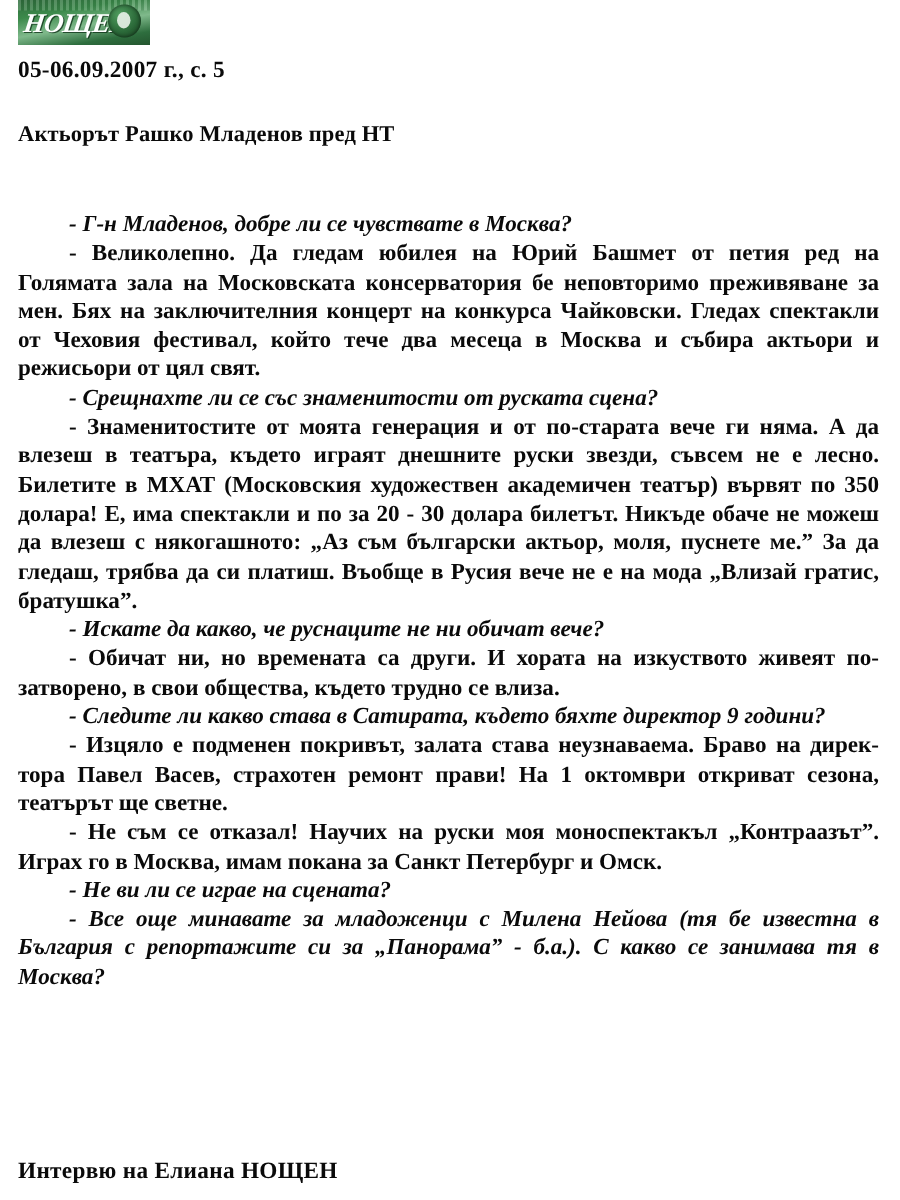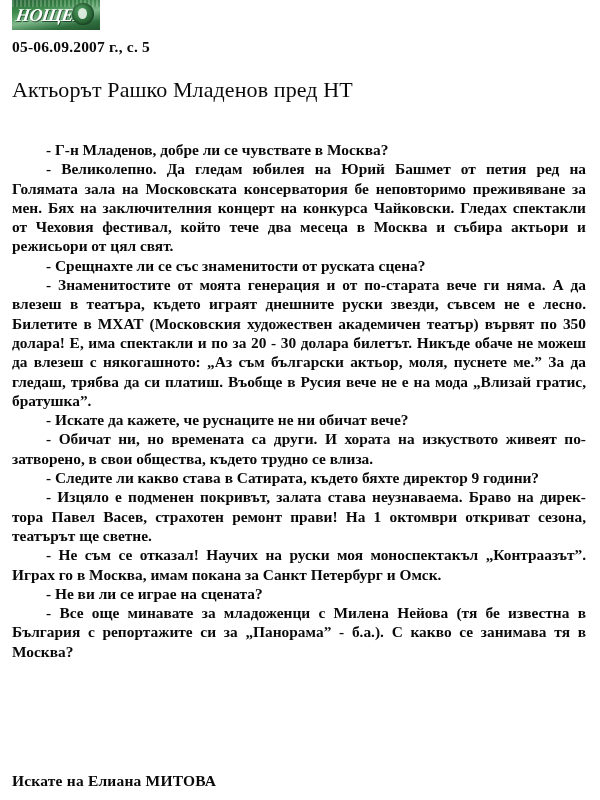--- a/index.html
+++ b/index.html
@@ -87,22 +87,22 @@
   .issue-line {
     font-weight: bold;
     font-size: 15.5px;
     line-height: 18px;
     margin: 6px 0 0 0;
     letter-spacing: .2px;
   }
 
   
   .kicker {
-    font-weight: normal;
-    font-size: 22px;
+    font-weight: bold;
+    font-size: 15px;
     line-height: 20px;
     margin: 24px 0 0 0;
     letter-spacing: .1px;
   }
   .headline {
     font-weight: bold;
     font-style: italic;
     font-size: 19px;
     line-height: 22px;
     margin: 22px 0 0 0;
@@ -116,20 +116,21 @@
   .qa {
     font-size: 15.4px;
     line-height: 19.3px;
     text-align: justify;
     text-indent: 34px;
     margin: 0;
     hyphens: manual;
   }
   .qa.q {
     font-weight: bold;
+    font-style: italic;
   }
   .qa.a {
     font-weight: bold;
     font-style: normal;
   }
 
   .byline {
     position: absolute;
     left: 12px;
     bottom: 10px;
@@ -154,24 +155,24 @@
   <div class="issue-line">05-06.09.2007 г., с. 5</div>
 
   <div class="kicker">Актьорът Рашко Младенов пред НТ</div>
 
 
   <div class="article">
       <p class="qa q">- Г-н Младенов, добре ли се чувствате в Москва?</p>
       <p class="qa a">- Великолепно. Да гледам юбилея на Юрий Башмет от петия ред на Голямата зала на Московската консерватория бе неповторимо преживяване за мен. Бях на заключителния концерт на конкурса Чайковски. Гледах спектакли от Чеховия фестивал, който тече два месеца в Москва и събира актьори и режисьори от цял свят.</p>
       <p class="qa q">- Срещнахте ли се със знаменитости от руската сцена?</p>
       <p class="qa a">- Знаменитостите от моята генерация и от по-старата вече ги няма. А да влезеш в театъра, където играят днешните руски звезди, съвсем не е лесно. Билетите в МХАТ (Московския художествен академичен театър) вървят по 350 долара! Е, има спектакли и по за 20 - 30 долара билетът. Никъде обаче не можеш да влезеш с някогашното: „Аз съм български актьор, моля, пуснете ме.” За да гледаш, трябва да си платиш. Въобще в Русия вече не е на мода „Влизай гратис, братушка”.</p>
-      <p class="qa q">- Искате да кажете, че руснаците не ни обичат вече?</p>
+      <p class="qa q">- Искате да какво, че руснаците не ни обичат вече?</p>
       <p class="qa a">- Обичат ни, но времената са други. И хората на изкуството живеят по-затворено, в свои общества, където трудно се влиза.</p>
       <p class="qa q">- Следите ли какво става в Сатирата, където бяхте директор 9 години?</p>
       <p class="qa a">- Изцяло е подменен покривът, залата става неузнаваема. Браво на дирек-тора Павел Васев, страхотен ремонт прави! На 1 октомври откриват сезона, театърът ще светне.</p>
       <p class="qa a">- Не съм се отказал! Научих на руски моя моноспектакъл „Контраазът”. Играх го в Москва, имам покана за Санкт Петербург и Омск.</p>
       <p class="qa q">- Не ви ли се играе на сцената?</p>
       <p class="qa q">- Все още минавате за младоженци с Милена Нейова (тя бе известна в България с репортажите си за „Панорама” - б.а.). С какво се занимава тя в Москва?</p>
     </div>
 
-  <div class="byline">Искате на Елиана МИТОВА</div>
+  <div class="byline">Интервю на Елиана НОЩЕН</div>
 
 </div>
 
 </body></html>

